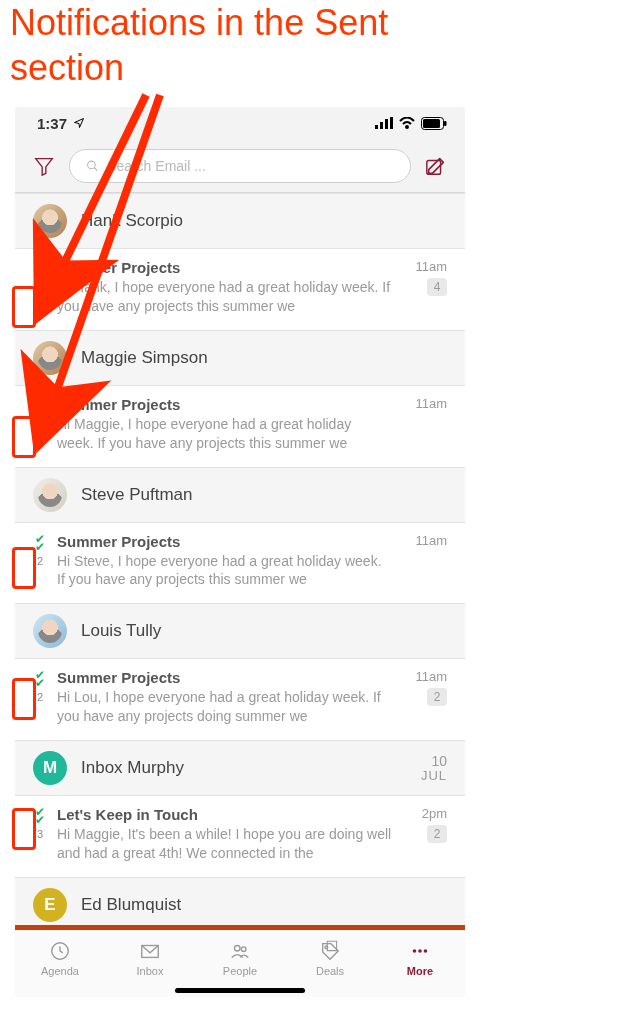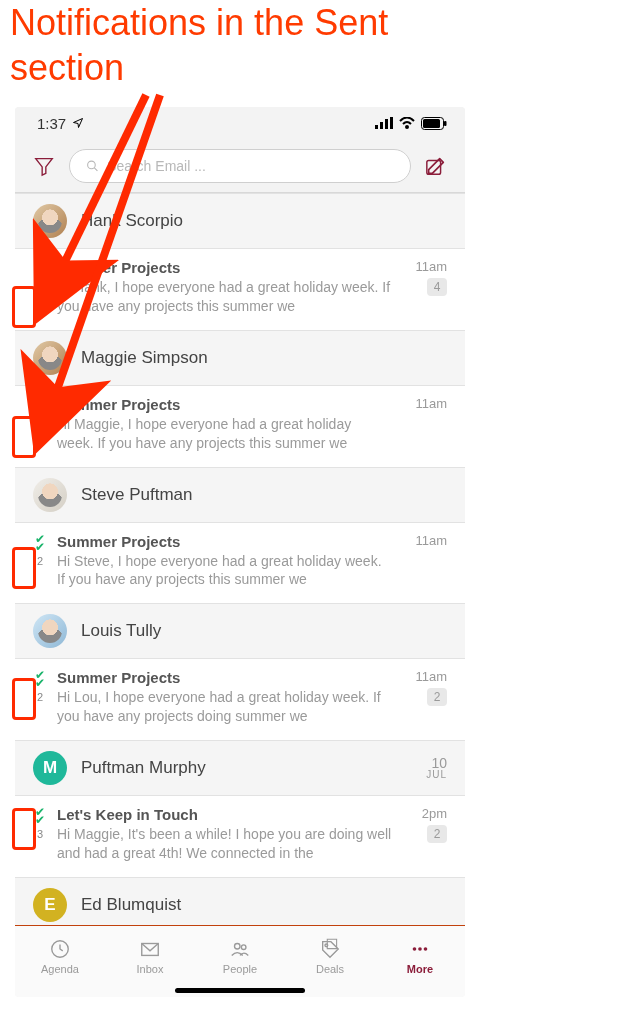--- a/index.html
+++ b/index.html
@@ -49,21 +49,21 @@
   }
 
   
   .status-bar {
     height: 32px;
     display: flex;
     align-items: center;
     justify-content: space-between;
     padding: 0 18px 0 22px;
     background: #f3f3f3;
-    font-weight: 400;
+    font-weight: 700;
   }
   .status-left { display: flex; align-items: center; gap: 6px; font-size: 15px; }
   .status-right { display: flex; align-items: center; gap: 6px; }
 
   
   .toolbar {
     height: 54px;
     display: flex;
     align-items: center;
     gap: 10px;
@@ -140,34 +140,34 @@
   .msg-right { flex: 0 0 40px; display:flex; flex-direction:column; align-items:flex-end; gap:4px; }
   .msg-time { font-size: 13px; color: #9a9a9a; margin-left: 15px; }
   .count-pill {
     min-width: 20px; height: 18px; border-radius: 4px;
     background: #e8e8e8; color: #9a9a9a;
     font-size: 12px; display:flex; align-items:center; justify-content:center;
     padding: 0 5px;
   }
   .date-block { text-align:right; color:#9a9a9a; line-height:1.05; }
   .date-big { font-size: 14px; font-weight:300; display:block;}
-  .date-small { font-size: 10px; letter-spacing:1px; display:block;}
+  .date-small { font-size: 13px; letter-spacing:1px; display:block;}
 
   .partial-row {
     height: 26px;
     background: #fff;
     border-top: 1px solid #e8e8e8;
   }
 
   
   .tabbar {
     position: absolute;
     left: 0; right: 0; bottom: 0;
     height: 72px;
-    border-top: 1px solid #c2410c;
+    border-top: 5px solid #c2410c;
     background: #fafafa;
     display: flex;
   }
   .tab {
     flex: 1 1 0;
     display: flex; flex-direction: column; align-items: center; justify-content: center;
     gap: 3px;
     color: #9a9a9a;
     font-size: 11px;
     padding-bottom: 10px;
@@ -338,21 +338,21 @@
         <div class="msg-right">
           <span class="msg-time">11am</span>
           <span class="count-pill">2</span>
         </div>
       </div>
 
       <div class="contact-row" style="position:relative;">
         <div class="avatar" style="background:#1fb89a;">
           <span>M</span>
         </div>
-        <div class="name">Puftman Murphy</div>
+        <div class="name">Inbox Murphy</div>
         <div class="date-block" style="margin-left:auto;">
           <span class="date-big">10</span>
           <span class="date-small">JUL</span>
         </div>
       </div>
       <div class="message-row">
         <div class="msg-left">
           <span class="dbl-check">✔<br>✔</span>
           <span class="badge-num">3</span>
         </div>

